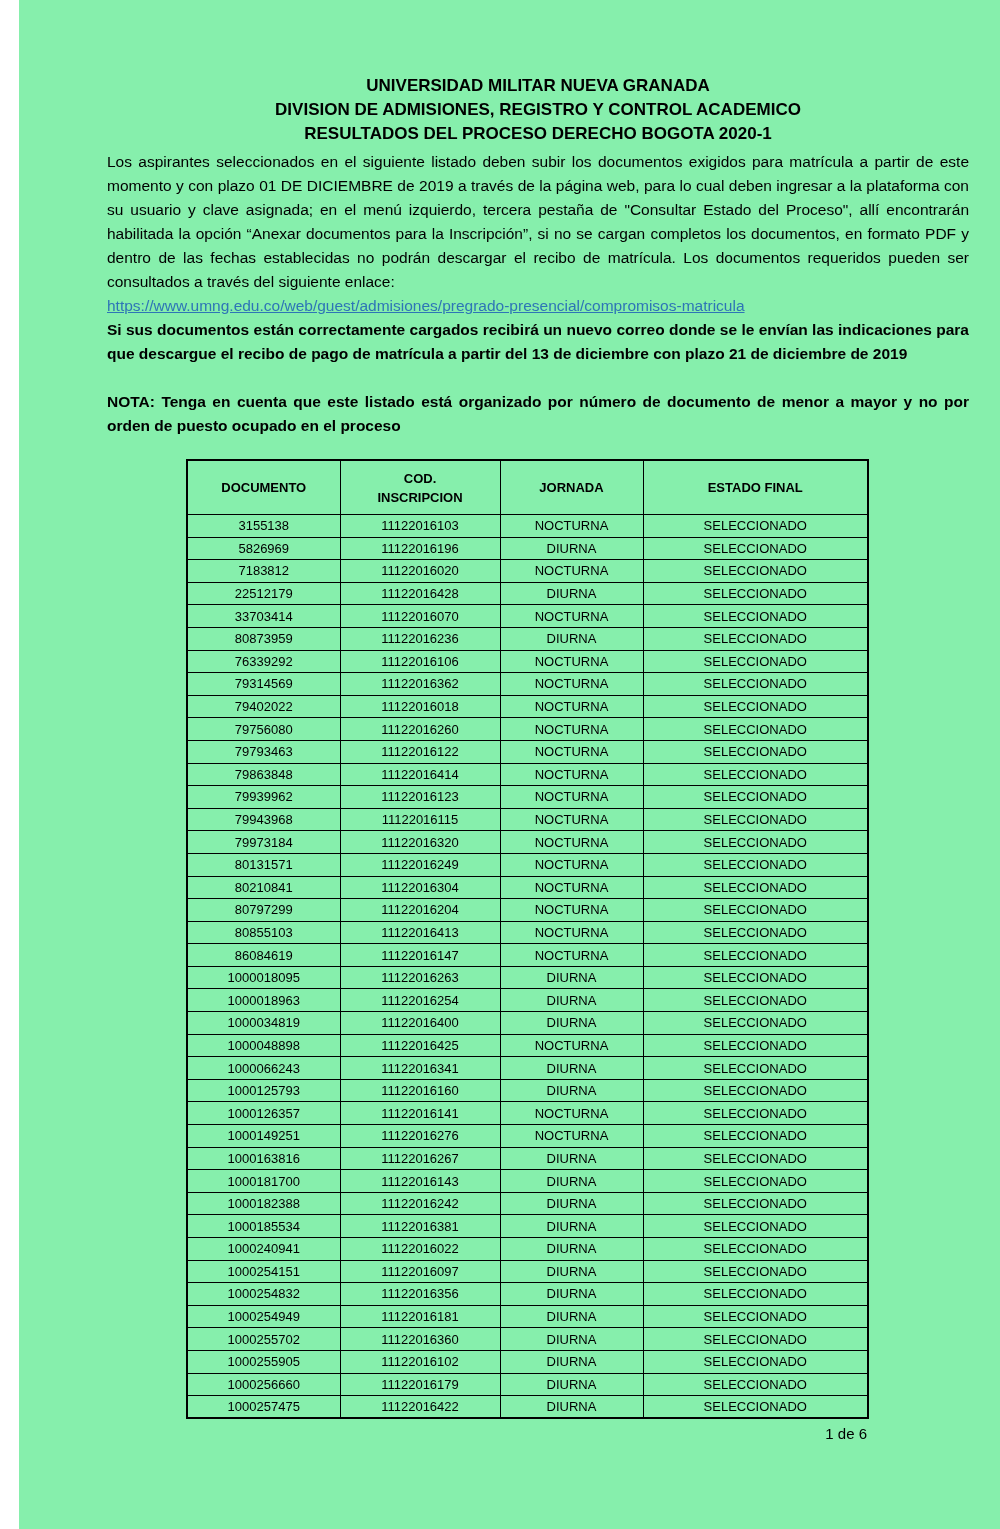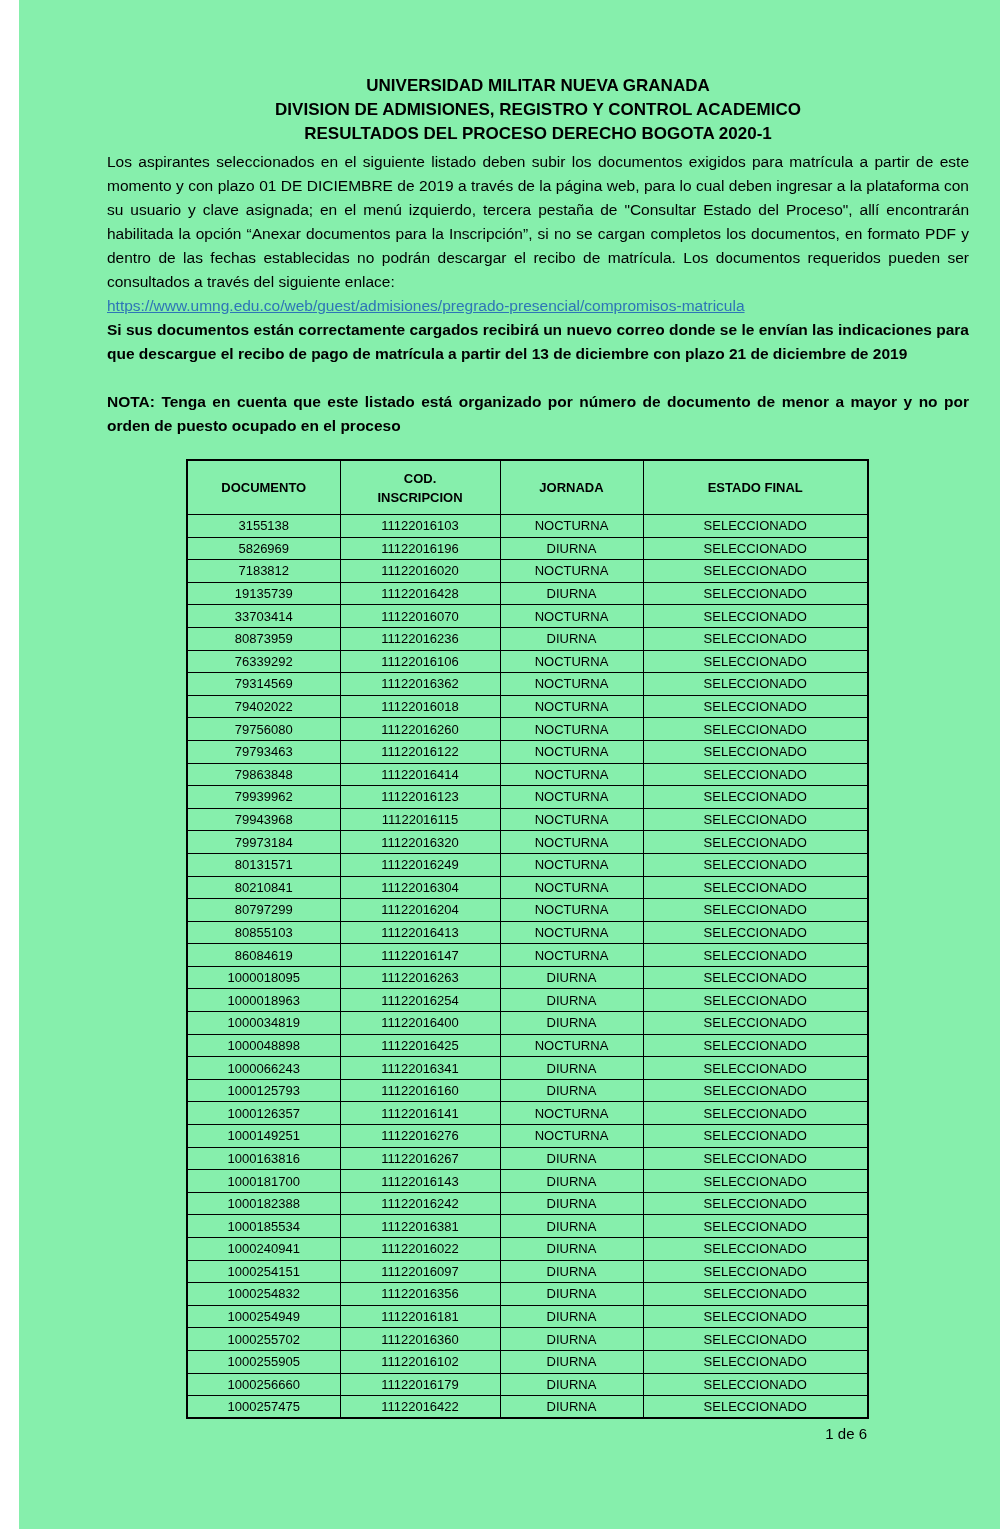--- a/index.html
+++ b/index.html
@@ -110,21 +110,21 @@
           <td>DIURNA</td>
           <td>SELECCIONADO</td>
         </tr>
         <tr>
           <td>7183812</td>
           <td>11122016020</td>
           <td>NOCTURNA</td>
           <td>SELECCIONADO</td>
         </tr>
         <tr>
-          <td>19135739</td>
+          <td>22512179</td>
           <td>11122016428</td>
           <td>DIURNA</td>
           <td>SELECCIONADO</td>
         </tr>
         <tr>
           <td>33703414</td>
           <td>11122016070</td>
           <td>NOCTURNA</td>
           <td>SELECCIONADO</td>
         </tr>

